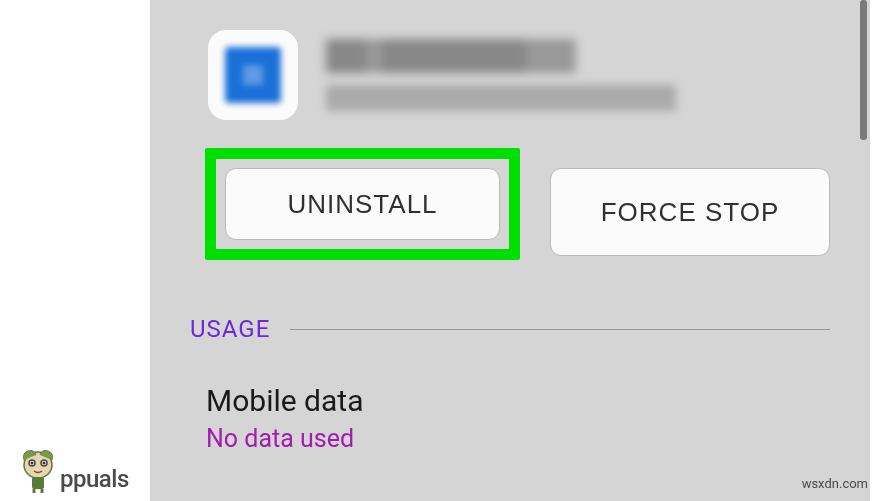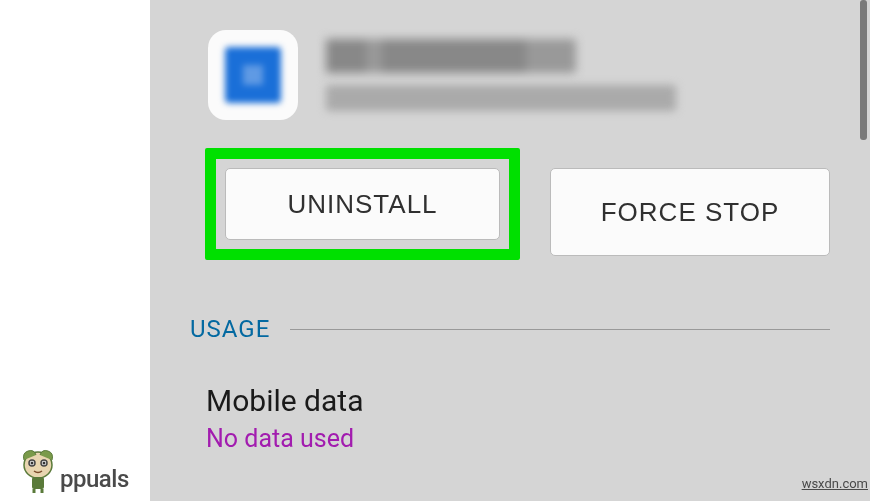--- a/index.html
+++ b/index.html
@@ -118,21 +118,21 @@
     
     .highlight-box {
       border: 11px solid #00e000;
       padding: 9px;
       border-radius: 2px;
     }
     
     .action-button {
       background: #fbfbfb;
       border: 1px solid #bbb;
-      border-radius: 5px;
+      border-radius: 11px;
       color: #303030;
       font-size: 26px;
       font-weight: 400;
       letter-spacing: 1px;
       padding: 35px 0;
       text-align: center;
       cursor: pointer;
       display: flex;
       align-items: center;
       justify-content: center;
@@ -151,21 +151,21 @@
     
     .section-header {
       display: flex;
       align-items: center;
       gap: 20px;
       margin-bottom: 40px;
       padding-left: 0;
     }
     
     .section-title {
-      color: #0369a1;
+      color: #6d28d9;
       font-size: 24px;
       font-weight: 400;
       letter-spacing: 1px;
     }
     
     .section-divider {
       flex: 1;
       height: 1px;
       background: #999;
     }
@@ -216,21 +216,20 @@
       letter-spacing: -0.5px;
     }
     
     .source-url {
       position: absolute;
       bottom: 10px;
       right: 15px;
       color: #4a4a4a;
       font-size: 13px;
       z-index: 10;
-      text-decoration: underline;
     }
   </style>
 </head>
 <body>
 
 <div class="outer-container">
   <div class="app-info-panel">
 
     <div class="scroll-indicator"></div>
 

